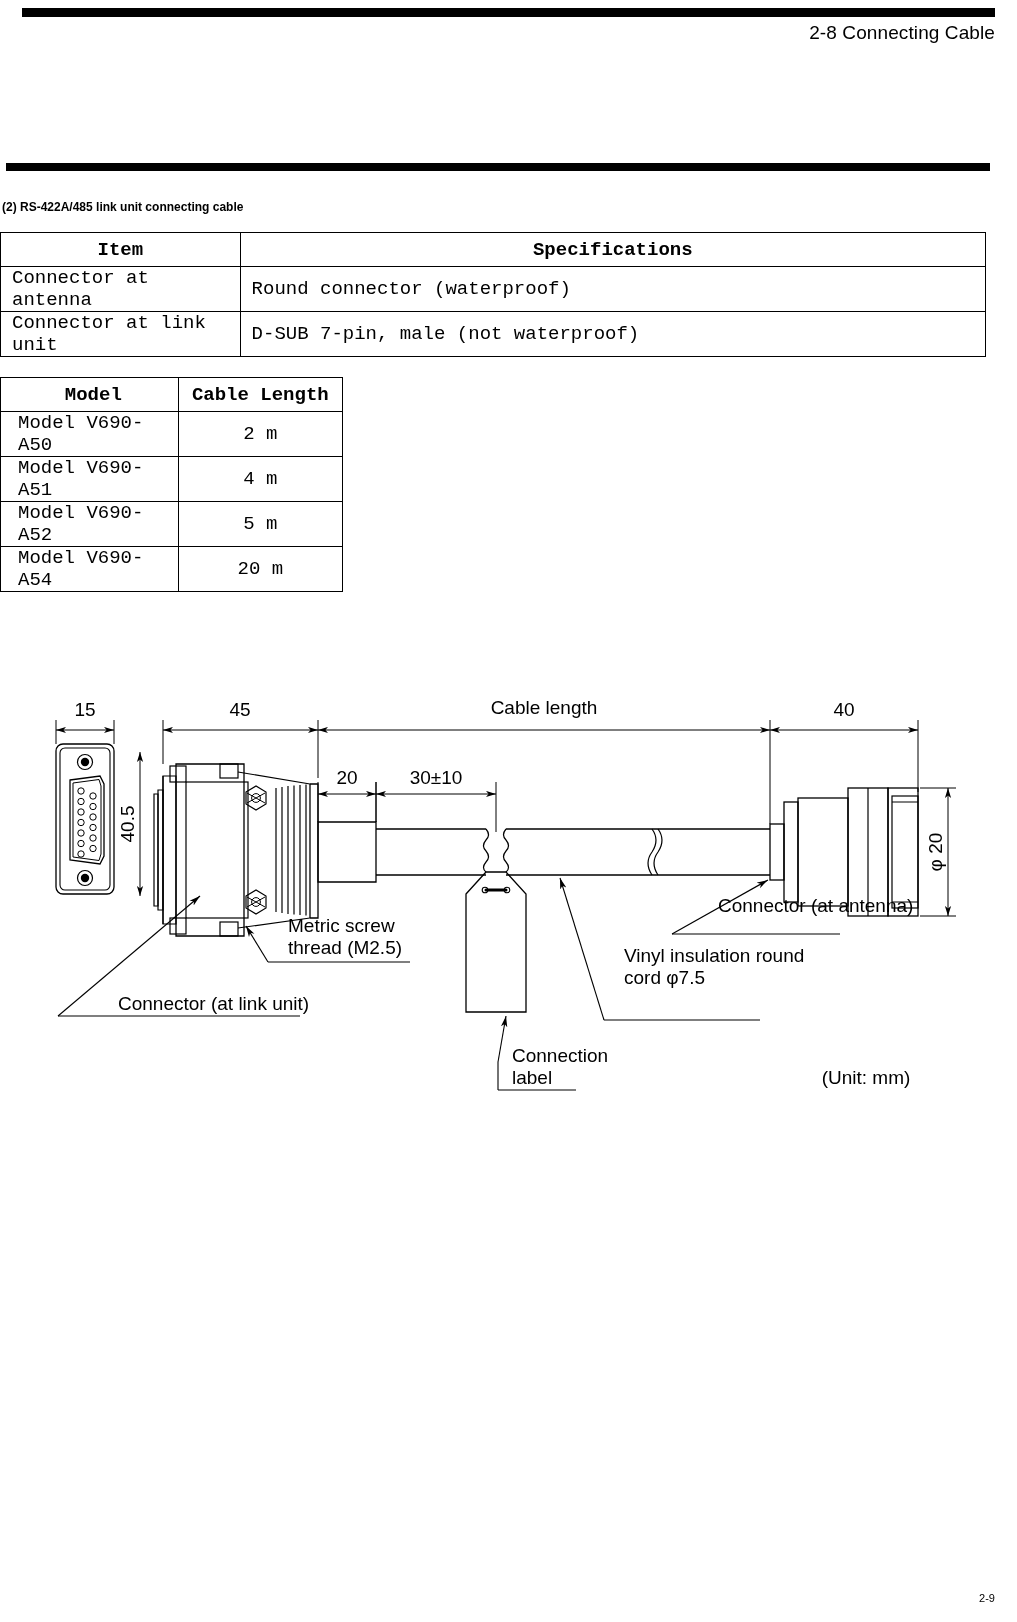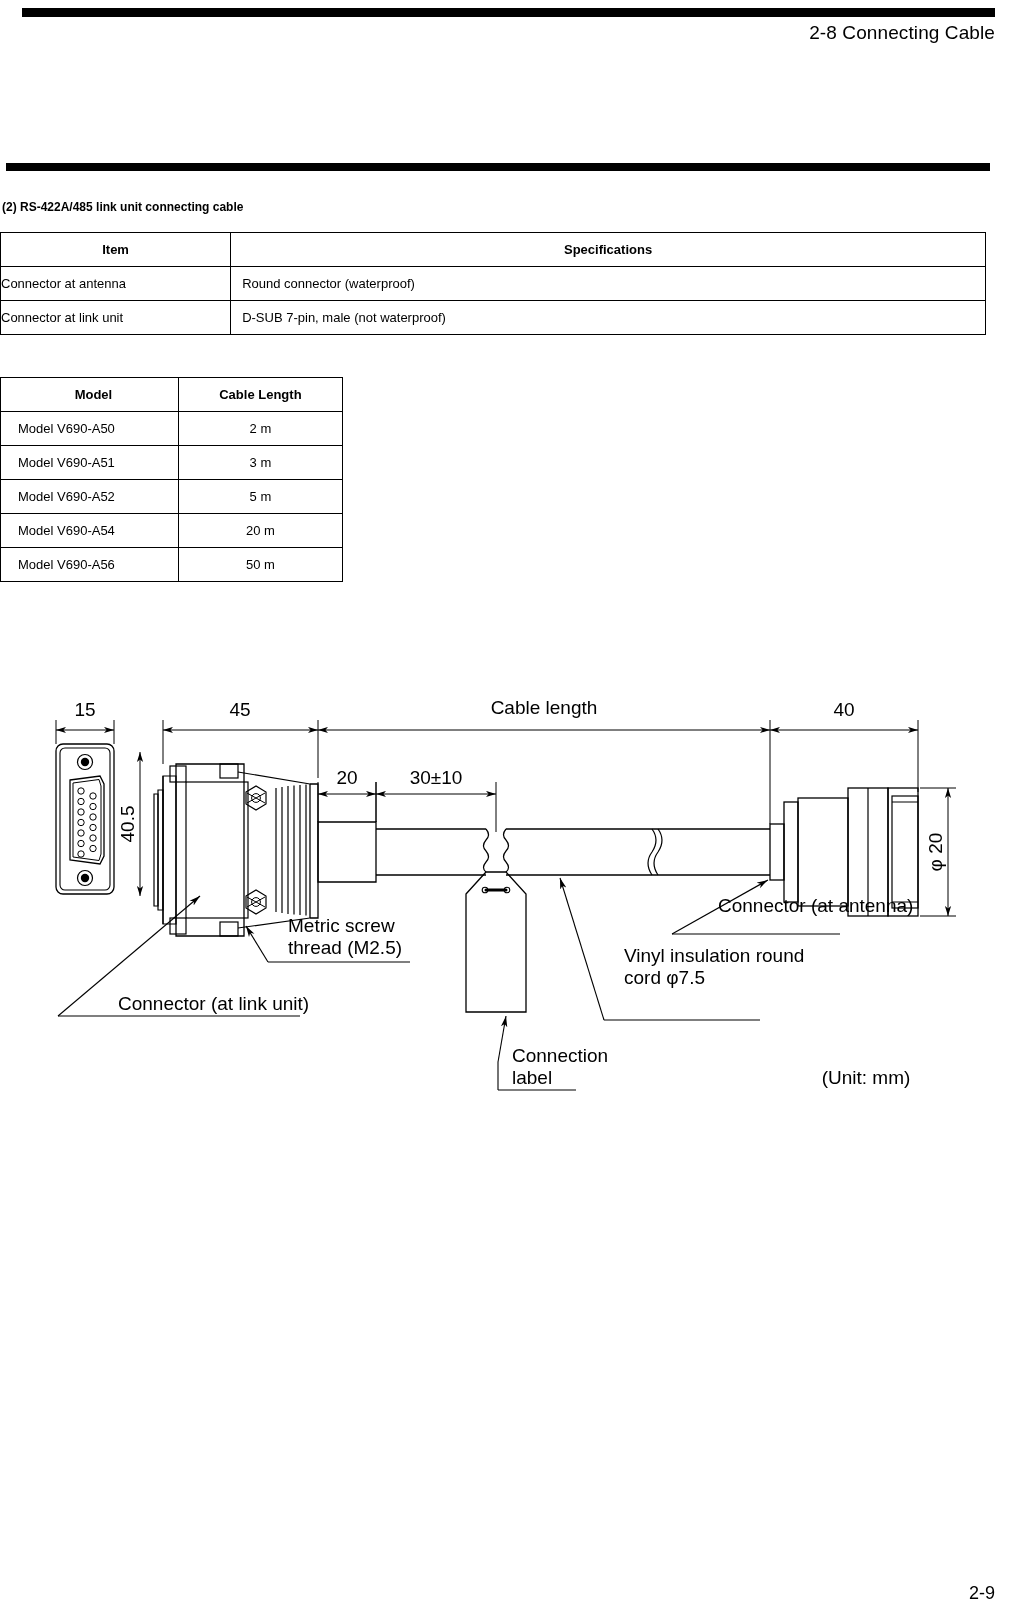--- a/index.html
+++ b/index.html
@@ -49,41 +49,42 @@
     top: 200px;
     font-size: 12px;
     font-weight: bold;
     white-space: nowrap;
   }
 
   
   table {
     border-collapse: collapse;
     position: absolute;
-    font-size: 13px;
+    font-size: 19px;
+    font-family: Liberation Mono, monospace;
   }
   table td, table th {
     border: 1.4px solid #000000;
     padding: 0;
     height: 33px;
     font-weight: normal;
     text-align: left;
   }
   table th {
     font-weight: bold;
     text-align: center;
   }
 
   
   #spec-table {
     left: 0px;
     top: 232px;
     width: 986px;
   }
-  #spec-table .c-item   { width: 232px; }
+  #spec-table .c-item   { width: 232px; padding-left: 11px; }
   #spec-table .c-spec   { width: 754px; padding-left: 11px; }
   #spec-table th.c-item { padding-left: 0; }
   #spec-table th.c-spec { padding-left: 0; }
 
   
   #model-table {
     left: 0px;
     top: 377px;
     width: 343px;
   }
@@ -102,21 +103,21 @@
   #drawing text {
     font-family: "Liberation Sans", sans-serif;
     fill: #000000;
   }
 
   
   .footer-page {
     position: absolute;
     right: 22px;
     bottom: 18px;
-    font-size: 18px;
+    font-size: 11px;
   }
 </style>
 </head>
 <body>
 
 <div class="top-rule"></div>
 <div class="header-title">2-8 Connecting Cable</div>
 <div class="header-rule"></div>
 
 <div class="section-heading">(2) RS-422A/485 link unit connecting cable</div>
@@ -147,33 +148,29 @@
       <th class="c-len">Cable Length</th>
     </tr>
   </thead>
   <tbody>
     <tr>
       <td class="c-model">Model V690-A50</td>
       <td class="c-len">2 m</td>
     </tr>
     <tr>
       <td class="c-model">Model V690-A51</td>
-      <td class="c-len">3 m</td>
+      <td class="c-len">4 m</td>
     </tr>
     <tr>
       <td class="c-model">Model V690-A52</td>
       <td class="c-len">5 m</td>
     </tr>
     <tr>
       <td class="c-model">Model V690-A54</td>
       <td class="c-len">20 m</td>
-    </tr>
-    <tr>
-      <td class="c-model">Model V690-A56</td>
-      <td class="c-len">50 m</td>
     </tr>
   </tbody>
 </table>
 
 <svg id="drawing" viewBox="0 0 1017 440">
   <defs>
     <marker id="arrL" markerWidth="11" markerHeight="7" refX="10" refY="3.5" orient="auto" markerUnits="userSpaceOnUse">
       <path d="M10,3.5 L0,0.4 L2.6,3.5 L0,6.6 Z" fill="#000"></path>
     </marker>
     <marker id="arrR" markerWidth="11" markerHeight="7" refX="1" refY="3.5" orient="auto" markerUnits="userSpaceOnUse">

